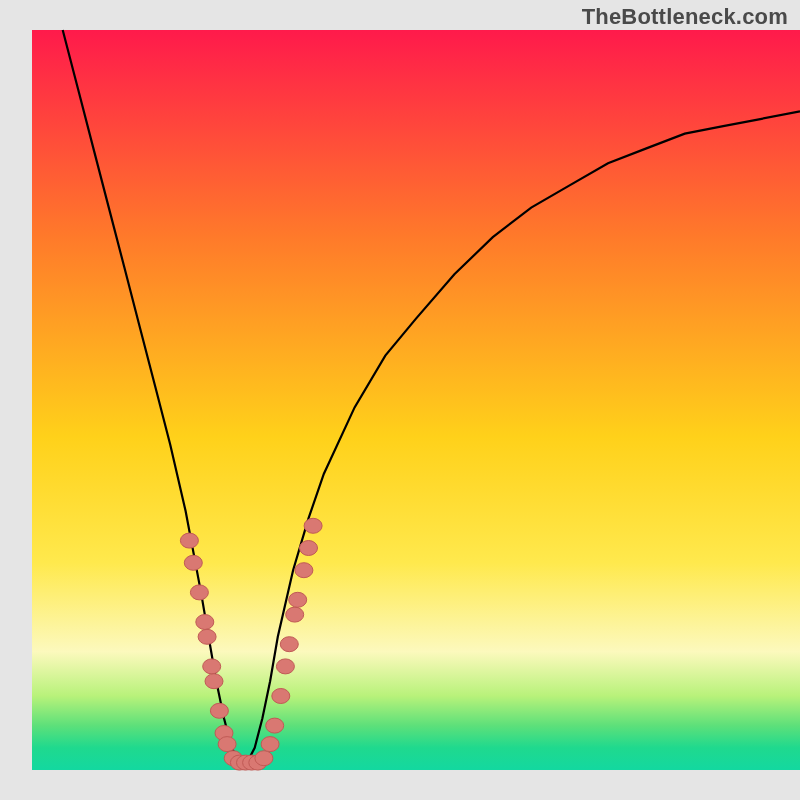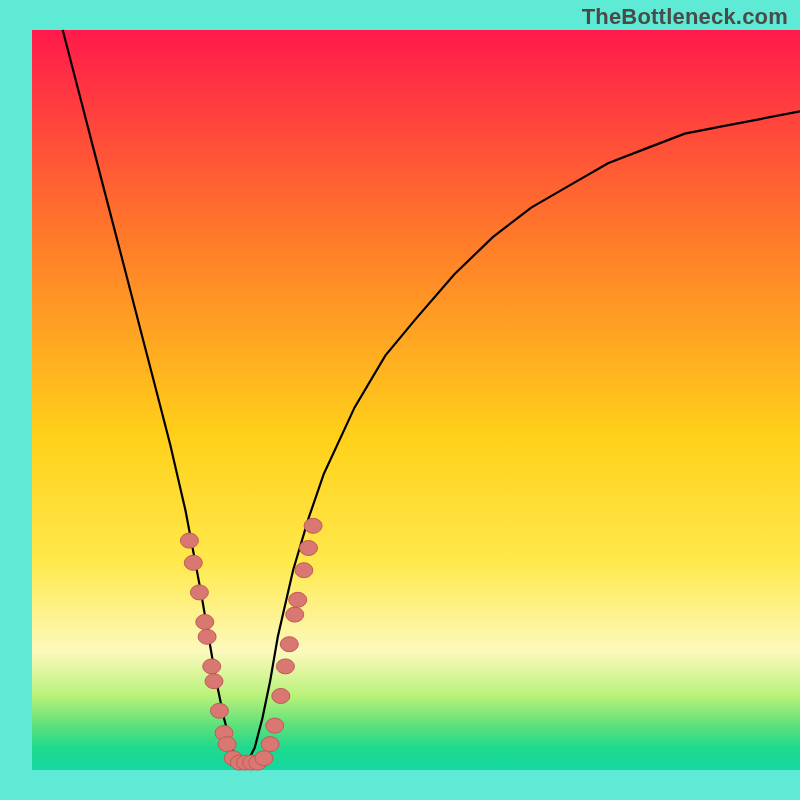--- a/index.html
+++ b/index.html
@@ -8,21 +8,21 @@
     width: 800px;
     height: 800px;
     overflow: hidden;
     background: #000;
     font-family: Arial, Helvetica, sans-serif;
   }
   .stage {
     position: relative;
     width: 800px;
     height: 800px;
-    background: #5eead4;
+    background: #e5e5e5;
     text-decoration: underline;
   }
   .watermark {
     position: absolute;
     top: 4px;
     right: 12px;
     font-size: 22px;
     font-weight: 600;
     color: #4a4a4a;
     letter-spacing: 0.2px;

